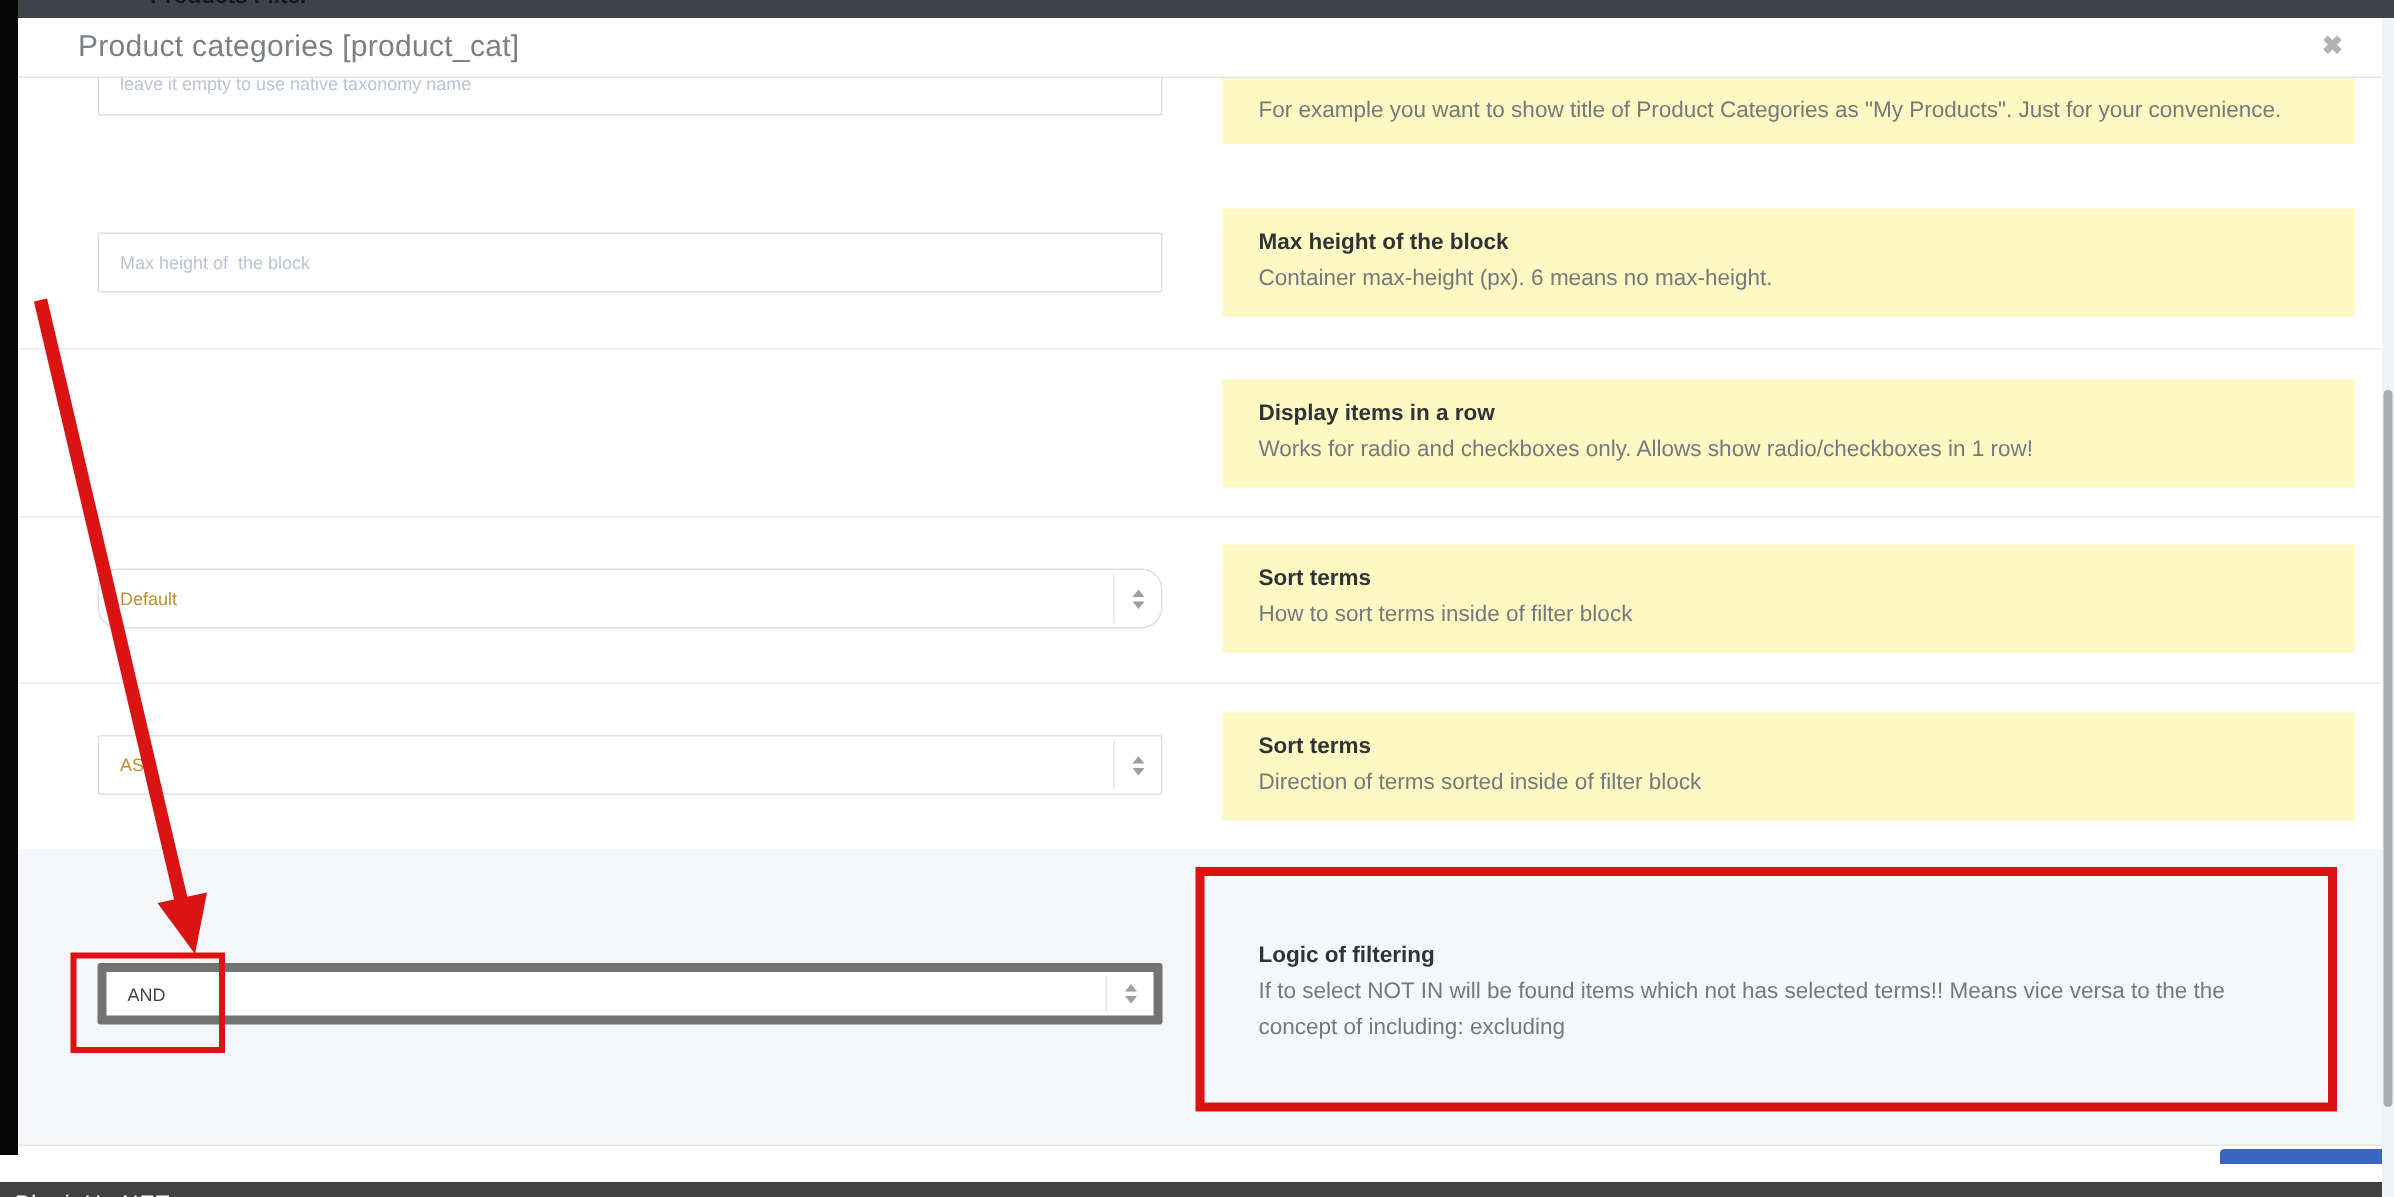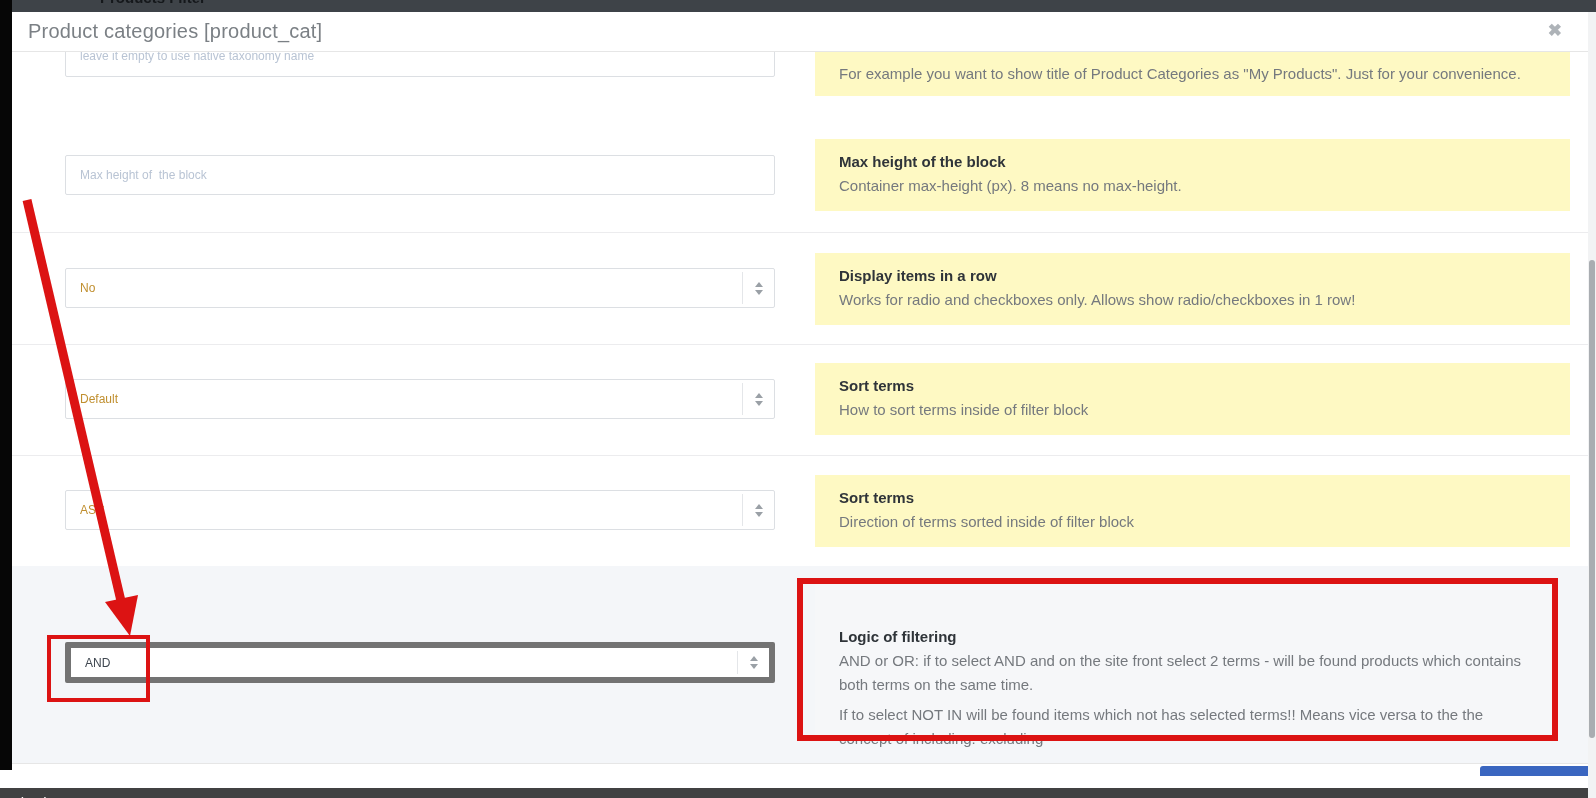--- a/index.html
+++ b/index.html
@@ -14,21 +14,21 @@
   .backdrop-top  { position:absolute; left:12px; top:0; width:1584px; height:12px; background:#3e4348; overflow:hidden; }
   .backdrop-top span { position:absolute; left:88px; top:-11px; font-size:15px; font-weight:700; color:#15181b; white-space:nowrap; }
 
   
   .modal { position:absolute; left:12px; top:12px; width:1576px; height:758px; background:#fff; }
 
   .modal-header {
     position:absolute; left:0; top:0; width:100%; height:40px; background:#fff; z-index:30;
     border-bottom:1px solid #e6e6e6; display:flex; align-items:center; padding:0 16px;
   }
-  .modal-title { font-size:20px; font-weight:400; color:#7b8085; letter-spacing:0.2px; }
+  .modal-title { font-size:20px; font-weight:400; color:#7b8085; letter-spacing:0.2px;margin-left:24px; }
   .modal-close {
     position:absolute; right:26px; top:9px; font-size:17px; font-weight:900; color:#aeb3b8;
     cursor:pointer; line-height:20px;
   }
 
   .modal-body { position:absolute; inset:0; z-index:10; }
 
   .sep { position:absolute; left:0; width:100%; height:1px; background:#ececee; }
 
   
@@ -101,40 +101,33 @@
     <input class="field" style="top: 23px; height: 42px;" type="text" placeholder="leave it empty to use native taxonomy name">
     <div class="desc desc-first">
       <div class="b">For example you want to show title of Product Categories as "My Products". Just for your convenience.</div>
     </div>
 
     <div class="sep" style="top:220px;"></div>
 
     <input class="field" style="top: 143px;" type="text" placeholder="Max height of  the block">
     <div class="desc" style="top:127px; height:72px;">
       <div class="t">Max height of the block</div>
-      <div class="b">Container max-height (px). 8 means no max-height.</div>
+      <div class="b">Container max-height (px). 6 means no max-height.</div>
     </div>
 
     <div class="sep" style="top:332px;"></div>
 
-    <div class="field selectbox" style="top:256px;">
-      <span class="value">No</span>
-      <span class="spinner">
-          <i class="tri-up"></i>
-          <i class="tri-down"></i>
-        </span>
-    </div>
     <div class="desc" style="top:241px; height:72px;">
       <div class="t">Display items in a row</div>
       <div class="b">Works for radio and checkboxes only. Allows show radio/checkboxes in 1 row!</div>
     </div>
 
     <div class="sep" style="top:443px;"></div>
 
-    <div class="field selectbox" style="top:367px;">
+    <div class="field selectbox" style="top:367px;border-radius:14px;">
       <span class="value">Default</span>
       <span class="spinner">
           <i class="tri-up"></i>
           <i class="tri-down"></i>
         </span>
     </div>
     <div class="desc" style="top:351px; height:72px;">
       <div class="t">Sort terms</div>
       <div class="b">How to sort terms inside of filter block</div>
     </div>
@@ -156,21 +149,20 @@
     <div class="row6-bg"></div>
     <div class="field selectbox dark focused" style="top:630px;">
       <span class="value">AND</span>
       <span class="spinner">
           <i class="tri-up"></i>
           <i class="tri-down"></i>
         </span>
     </div>
     <div class="desc-logic">
       <div class="t">Logic of filtering</div>
-      <p>AND or OR: if to select AND and on the site front select 2 terms - will be found products which contains both terms on the same time.</p>
       <p>If to select NOT IN will be found items which not has selected terms!! Means vice versa to the the concept of including: excluding</p>
     </div>
 
     <div class="anno-box-desc"></div>
     <div class="anno-box-select"></div>
 
     <div class="footer-line"></div>
     <button class="save-sliver"></button>
   </div>
 

